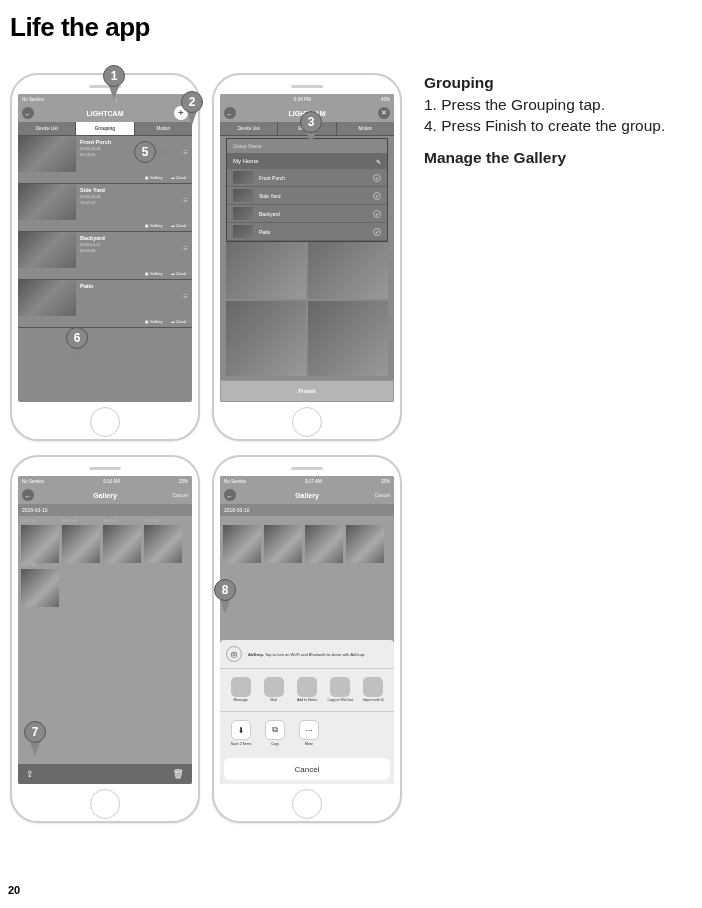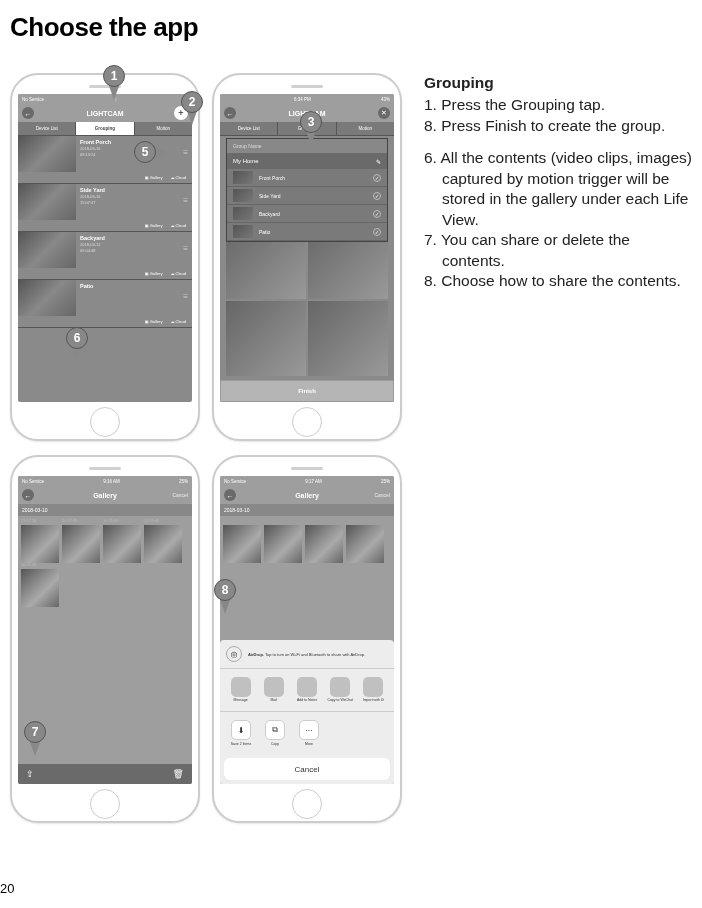--- a/index.html
+++ b/index.html
@@ -298,38 +298,38 @@
       color: #fff;
       align-items: center;
       justify-content: center;
       font-size: 11px;
       vertical-align: middle;
       font-weight: bold;
     }
     .page-num {
       position: absolute;
       bottom: 12px;
-      left: 0;
-      font-size: 13px;
-      font-weight: 400;
+      left: 8px;
+      font-size: 11px;
+      font-weight: 700;
     }
     .modal-overlay {
       position: absolute;
       top: 44px; left: 6px; right: 6px;
       background: #7a7a7a;
       border: 1px solid #444;
       z-index: 10;
     }
     .cancel-link { font-size: 5px; color: #fff; opacity: 0.8; }
     .li-indent { padding-left: 18px; text-indent: -18px; }
   </style>
 </head>
 <body>
 
-<h1 class="page-title">Choose the app</h1>
+<h1 class="page-title">Life the app</h1>
 
 <div class="columns">
   <div class="phones-col">
 
     <div class="phones-row" style="position:relative;">
 
       <div class="callout" style="top:-8px; left:93px;">1</div>
       <div class="callout-arrow arrow-down" style="top:13px; left:99px;"></div>
 
       <div class="callout" style="top:18px; left:171px;">2</div>
@@ -615,24 +615,20 @@
         <div class="home-btn"></div>
       </div>
     </div>
 
   </div>
 
   <div class="text-col">
     <div class="section-heading">Grouping</div>
     <ol>
       <li class="li-indent">1.  Press the Grouping tap.</li>
-      <li class="li-indent">8. Press Finish to create the group.</li>
+      <li class="li-indent">4. Press Finish to create the group.</li>
     </ol>
+    <div class="section-heading">Manage the Gallery</div>
     <p style="margin-bottom:4px;"></p>
-    <ol>
-      <li class="li-indent">6. All the contents (video clips, images) captured by motion trigger will be stored in the gallery under each Life View.</li>
-      <li class="li-indent">7. You can share or delete the contents.</li>
-      <li class="li-indent">8. Choose how to share the contents.</li>
-    </ol>
   </div>
 </div>
 
 <div class="page-num">20</div>
 
 </body></html>

